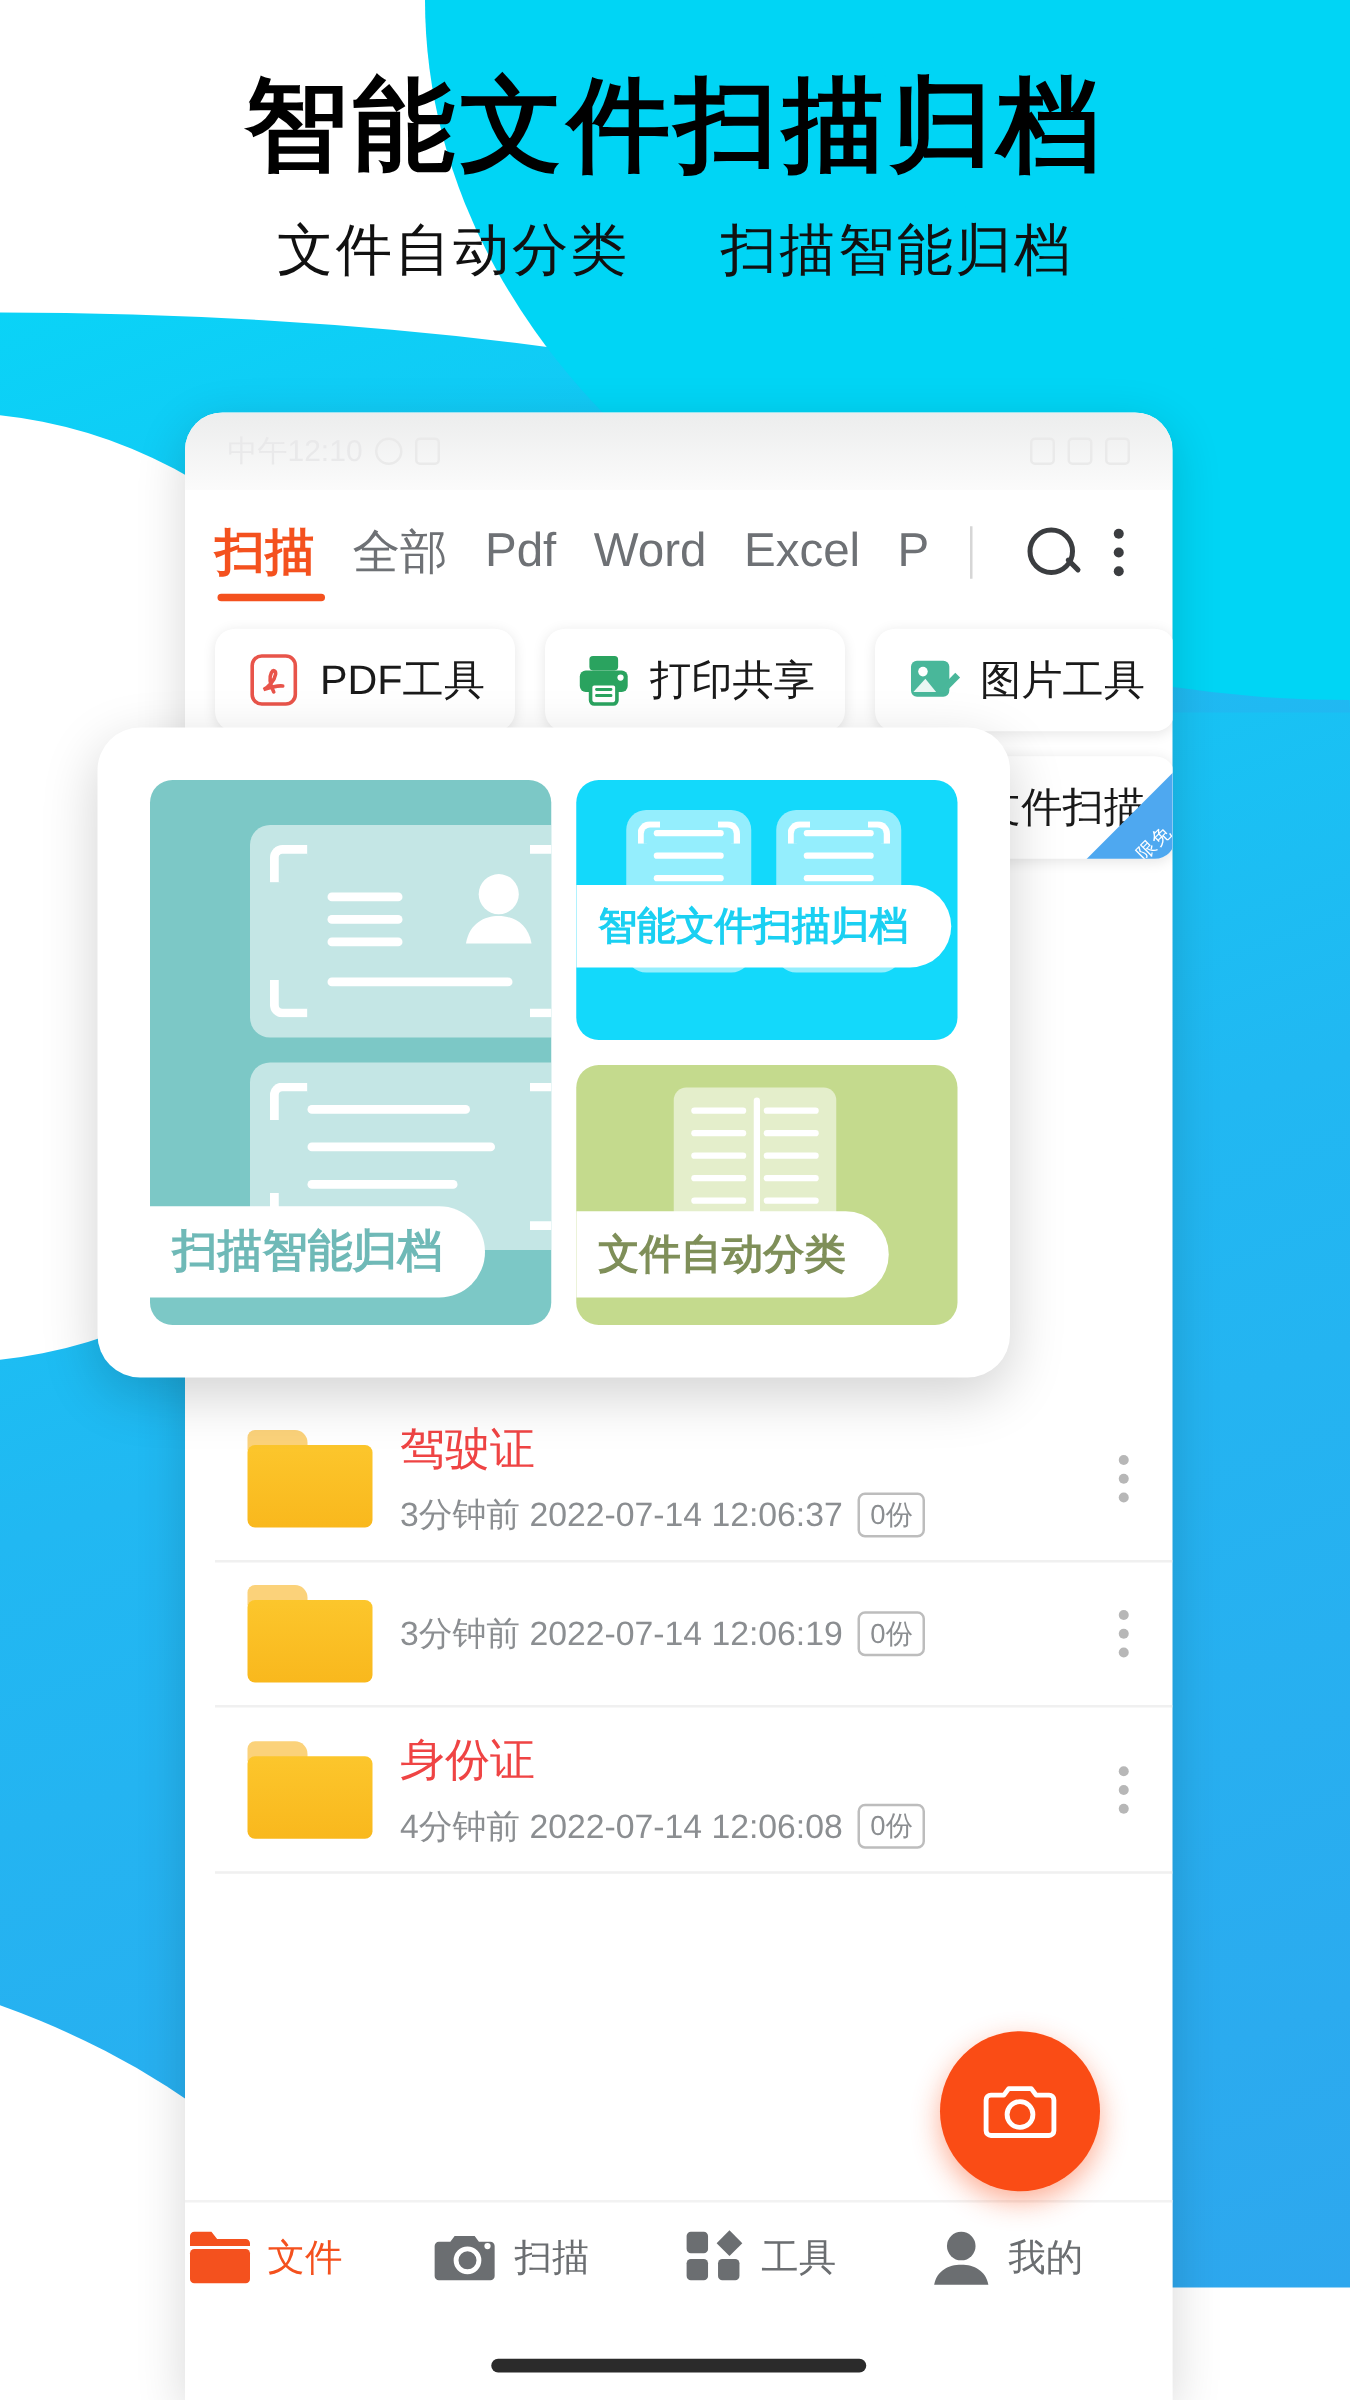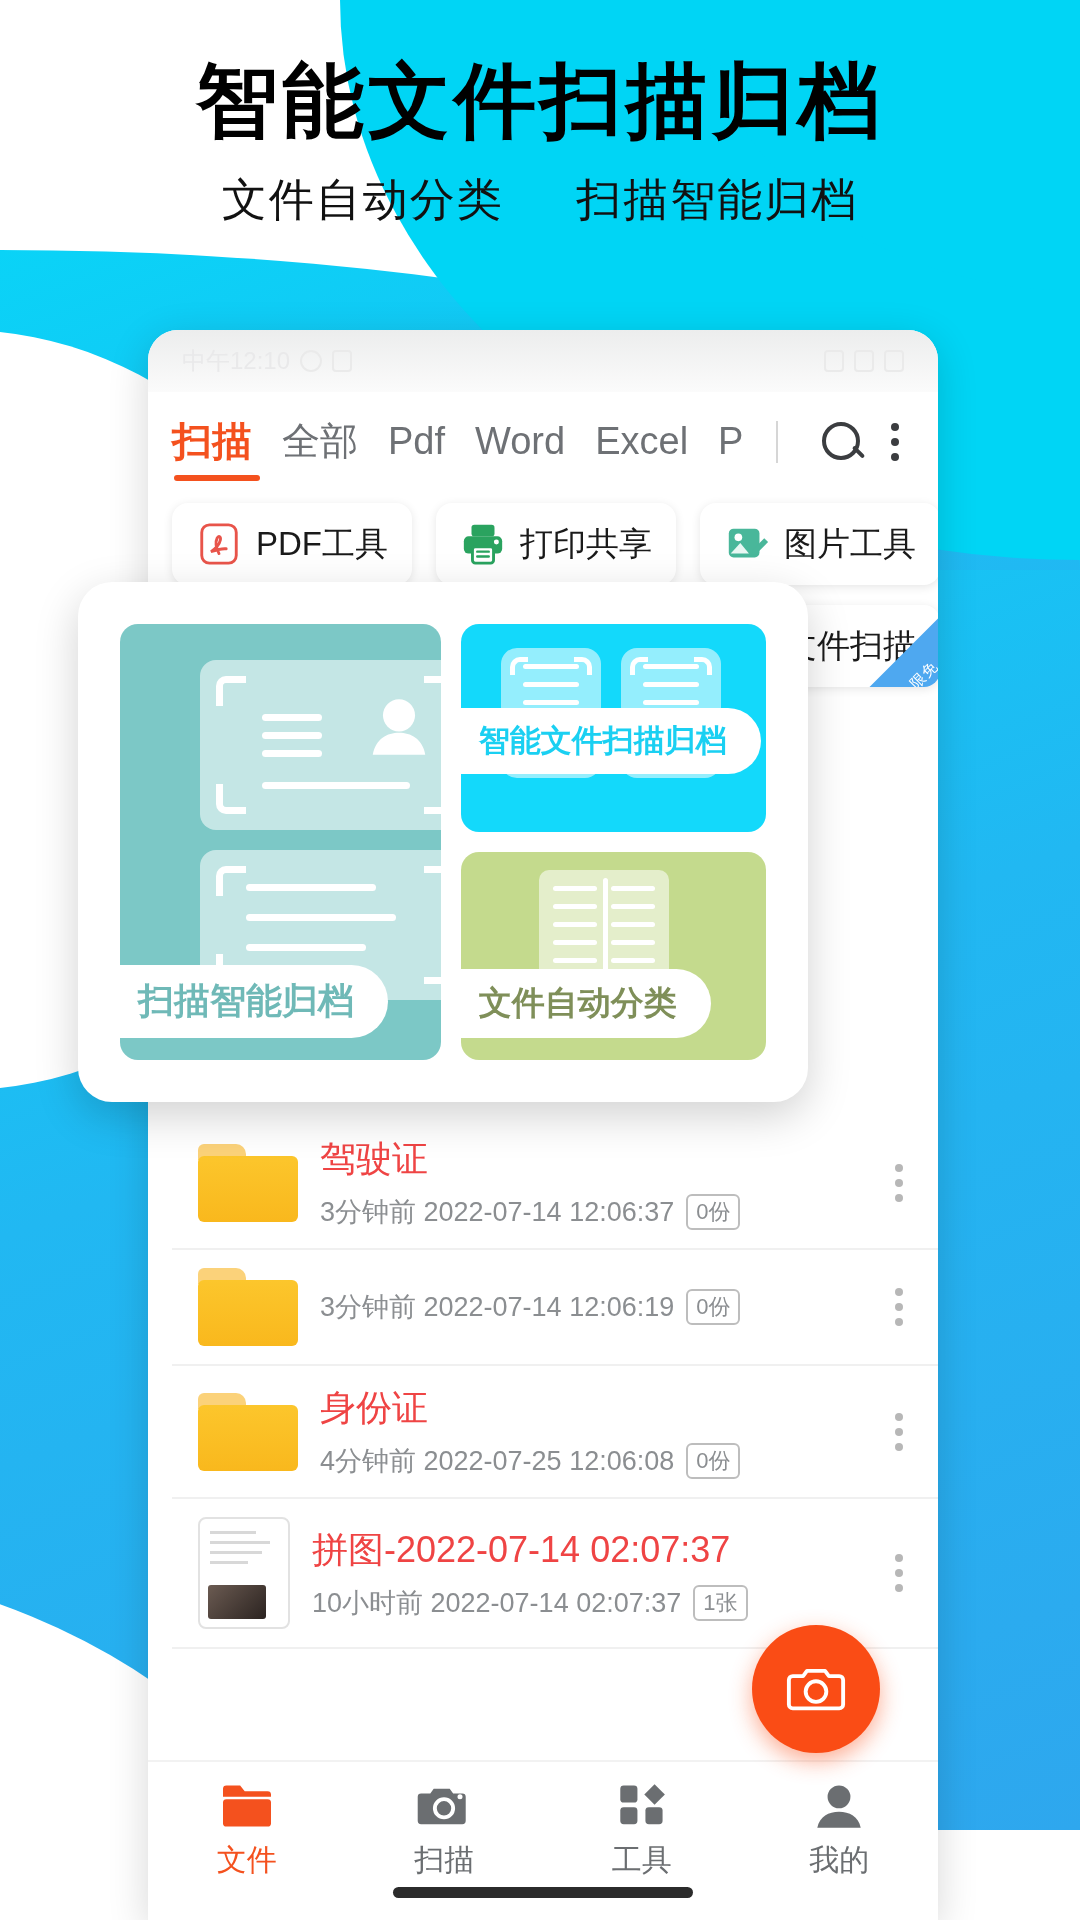--- a/index.html
+++ b/index.html
@@ -162,21 +162,21 @@
     box-shadow: 0 8px 22px rgba(250,76,21,.45);
     display:flex; align-items:center; justify-content:center;
   }
 
   
   .bottomnav {
     position:absolute; left:0; bottom:0; width: 790px; height: 160px; background:#fff;
     display:flex; align-items:flex-start; padding-top: 20px;
     border-top: 2px solid #f2f2f2;
   }
-  .navitem { flex:1; display:flex; flex-direction:column; align-items:center; gap: 10px; }
+  .navitem { flex:1; display:flex; flex-direction:row; align-items:center; gap: 10px; }
   .navitem .nlabel { font-size: 30px; color:#6b6e71; }
   .navitem.active .nlabel { color:#f4511e; }
   .homebar {
     position:absolute; left:50%; transform:translateX(-50%); bottom: 22px;
     width: 300px; height: 11px; background:#2b2b2b; border-radius: 6px;
   }
 
   
   .feature-card {
     position: absolute; left: 78px; top: 582px; width: 730px; height: 520px;
@@ -370,52 +370,31 @@
       </div>
 
       <div class="file-row">
         <div class="folder">
           <div class="tabtop"></div>
             <div class="body"></div>
         </div>
         <div class="frow-main">
           <div class="frow-title">身份证</div>
           <div class="frow-sub">
-            <span>4分钟前 2022-07-25 12:06:08</span>
+            <span>4分钟前 2022-07-14 12:06:08</span>
             <span class="count-badge">0份</span>
           </div>
         </div>
         <div class="row-kebab">
             <i></i>
             <i></i>
             <i></i>
           </div>
       </div>
 
-      <div class="file-row">
-        <div class="thumb">
-          <div class="ln" style="top:12px;width:46px"></div>
-          <div class="ln" style="top:22px;width:60px"></div>
-          <div class="ln" style="top:32px;width:52px"></div>
-          <div class="ln" style="top:42px;width:38px"></div>
-          <div class="pic"></div>
-        </div>
-        <div class="frow-main">
-          <div class="frow-title">拼图-2022-07-14 02:07:37</div>
-          <div class="frow-sub">
-            <span>10小时前 2022-07-14 02:07:37</span>
-            <span class="count-badge">1张</span>
-          </div>
-        </div>
-        <div class="row-kebab">
-            <i></i>
-            <i></i>
-            <i></i>
-          </div>
-      </div>
     </div>
 
     <div class="fab">
       <svg width="62" height="62" viewBox="0 0 48 48">
         <path d="M6 14h8l3-4h14l3 4h8a3 3 0 013 3v19a3 3 0 01-3 3H6a3 3 0 01-3-3V17a3 3 0 013-3z" fill="none" stroke="#fff" stroke-width="3" stroke-linejoin="round"></path>
         <circle cx="24" cy="26" r="8" fill="none" stroke="#fff" stroke-width="3"></circle>
       </svg>
     </div>
 
     <div class="bottomnav">

